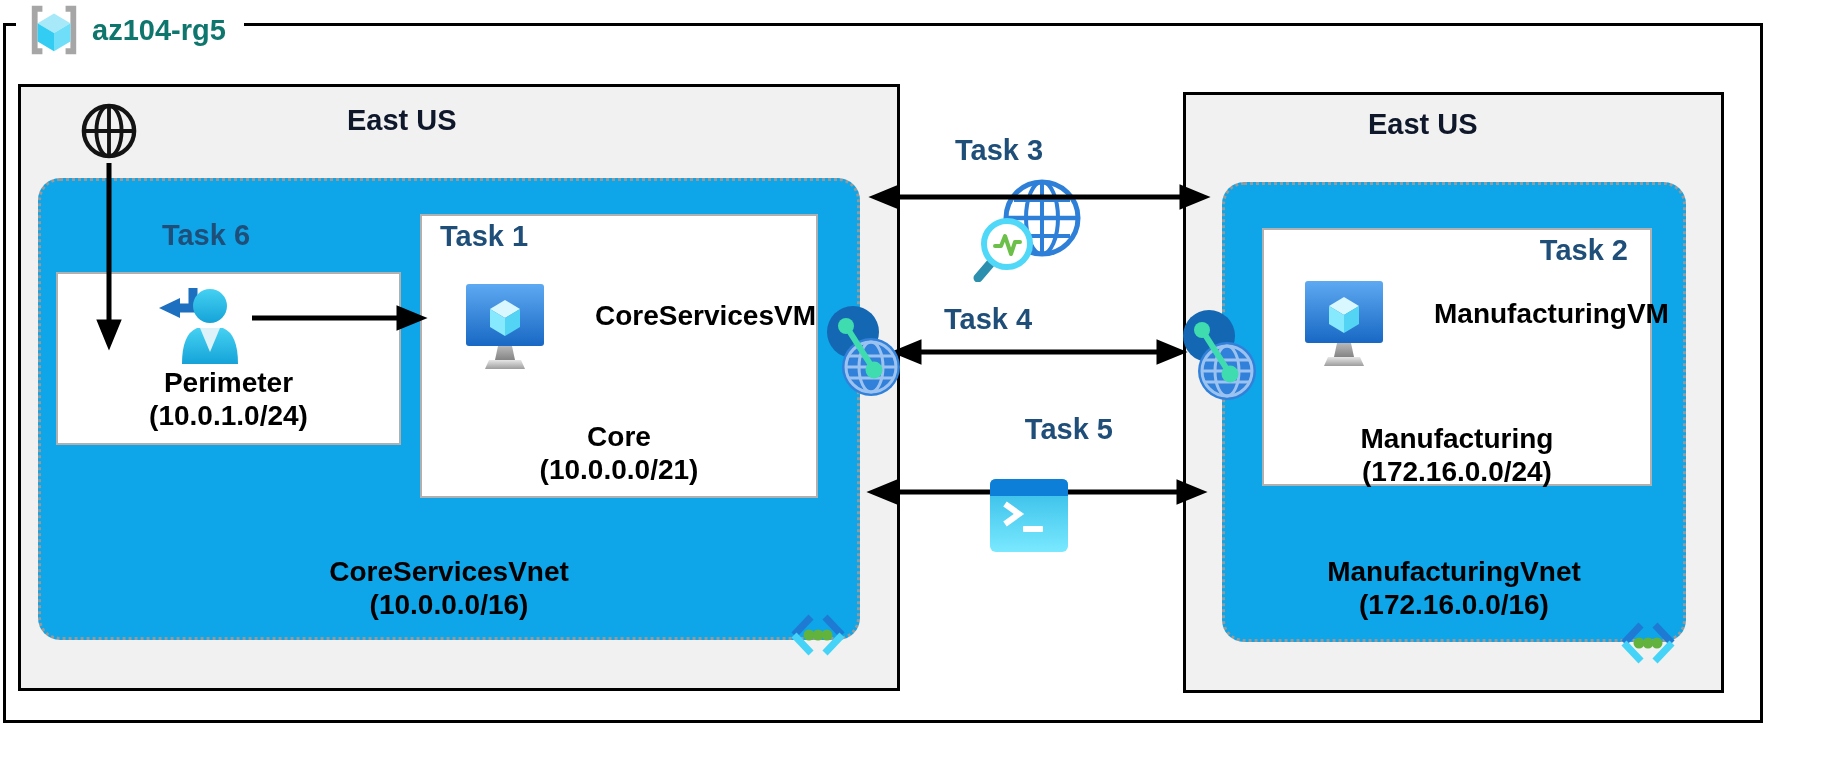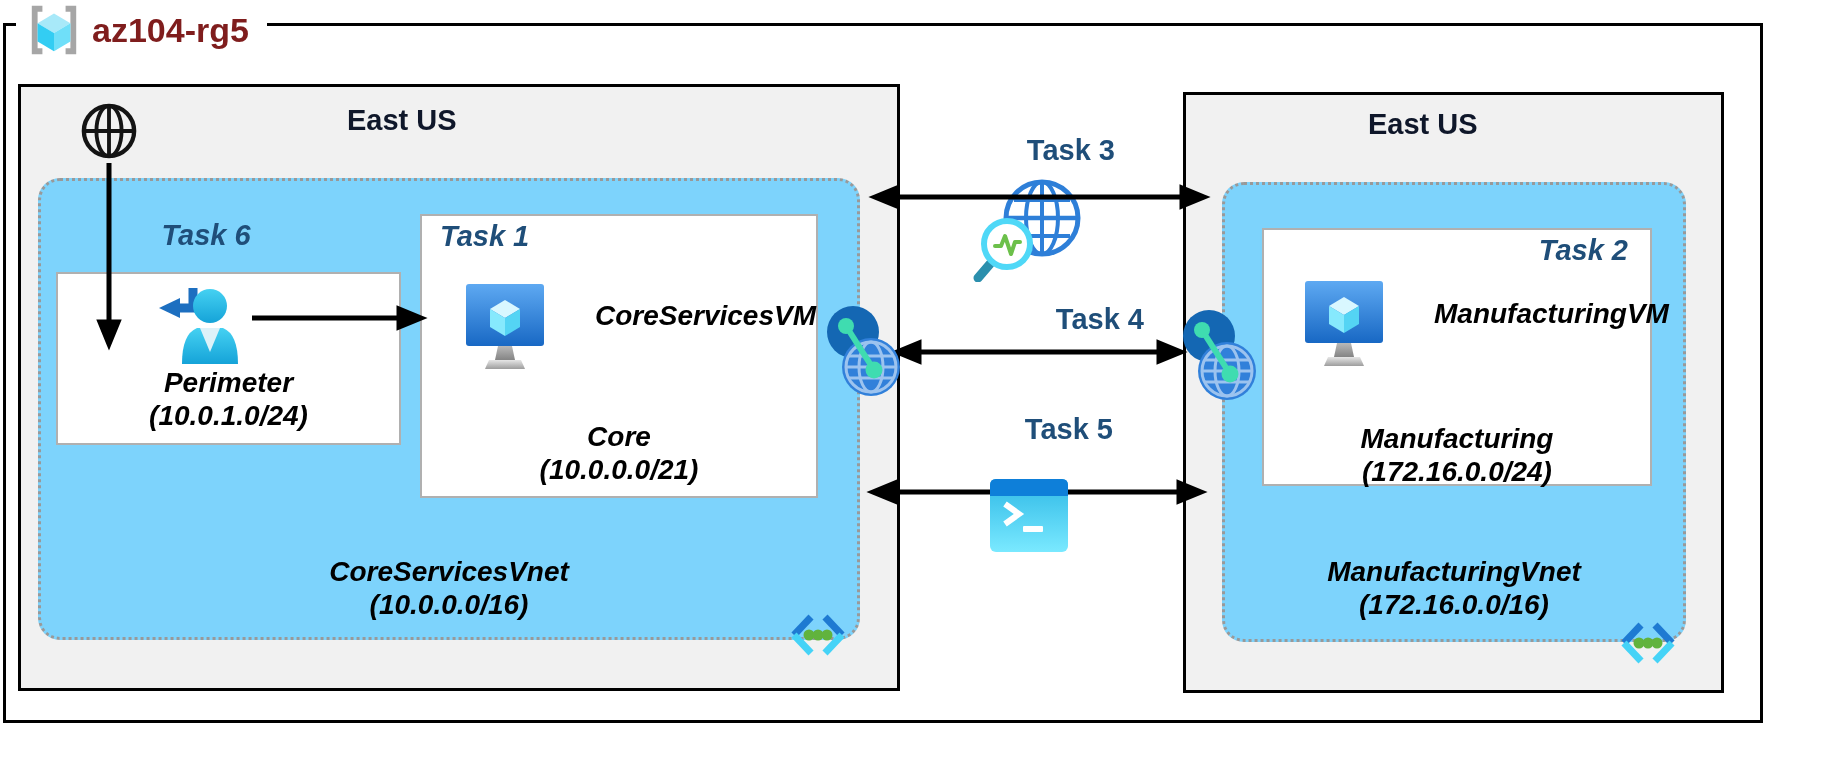--- a/index.html
+++ b/index.html
@@ -2,26 +2,26 @@
 <html><head>
 <meta charset="utf-8">
 <style>
   html,body{margin:0;padding:0;background:#fff;}
   body{width:1828px;height:759px;position:relative;overflow:hidden;
        font-family:"Liberation Sans",sans-serif;-webkit-font-smoothing:antialiased;}
   .abs{position:absolute;}
   .outer-rect{left:3px;top:23px;width:1760px;height:700px;border:3px solid #000;box-sizing:border-box;background:#fff;}
   .rg-chip{left:16px;top:0;height:60px;display:flex;align-items:center;gap:10px;background:#fff;
            padding:0 18px 0 10px;z-index:3;}
-  .rg-chip span{font-size:34px;font-weight:bold;color:#7f1d1d;}
+  .rg-chip span{font-size:29px;font-weight:bold;color:#0f766e;}
   .region{background:#f1f1f1;border:3px solid #000;box-sizing:border-box;z-index:1;}
   .region-left{left:18px;top:84px;width:882px;height:607px;}
   .region-right{left:1183px;top:92px;width:541px;height:601px;}
   .region-title{position:absolute;font-size:29px;font-weight:bold;color:#0f172a;white-space:nowrap;}
-  .dashed{position:absolute;background:#7dd3fc;border:3px dotted #999;border-radius:22px;box-sizing:content-box;font-style:italic;}
+  .dashed{position:absolute;background:#0ea5e9;border:3px dotted #999;border-radius:22px;box-sizing:content-box;}
   .dashed-left{left:17px;top:91px;width:816px;height:456px;}
   .dashed-right{left:36px;top:87px;width:458px;height:454px;}
   .inner-box{position:absolute;background:#fff;border:2px solid #b0b0b0;box-sizing:border-box;}
   .task-lbl{position:absolute;font-size:29px;font-weight:bold;color:#1F4E79;white-space:nowrap;}
   .name{font-size:28px;font-weight:bold;color:#000;white-space:nowrap;margin-left:32px;}
   .center-block{position:absolute;left:0;right:0;text-align:center;font-size:28px;font-weight:bold;
                 color:#000;line-height:33px;}
   .overlay{position:absolute;left:0;top:0;z-index:6;pointer-events:none;}
   .icon-z7{z-index:7;}
   .icon-z4{z-index:4;}
@@ -199,22 +199,22 @@
 
     <div class="center-block" style="top:370px">ManufacturingVnet</div>
     <div class="center-block" style="top:403px">(172.16.0.0/16)</div>
 
     <svg class="abs icon-z3" style="left:391px;top:433px" width="64" height="50">
         <use href="#sym-vnet"></use>
       </svg>
   </div>
 </div>
 
-<div class="abs task-lbl" style="left:955px;top:134px;width:160px;text-align:right">Task 3</div>
-<div class="abs task-lbl" style="left:984px;top:303px;width:160px;text-align:right">Task 4</div>
+<div class="abs task-lbl" style="left:955px;top:134px;width:160px;text-align:left">Task 3</div>
+<div class="abs task-lbl" style="left:944px;top:303px;width:160px;text-align:left">Task 4</div>
 <div class="abs task-lbl" style="left:953px;top:413px;width:160px;text-align:right">Task 5</div>
 
 <svg class="abs icon-z4" style="left:972px;top:170px" width="134" height="112">
     <use href="#sym-watcher"></use>
   </svg>
 
 <svg class="abs icon-z7" style="left:989px;top:478px" width="80" height="75">
     <use href="#sym-ps"></use>
   </svg>
 

